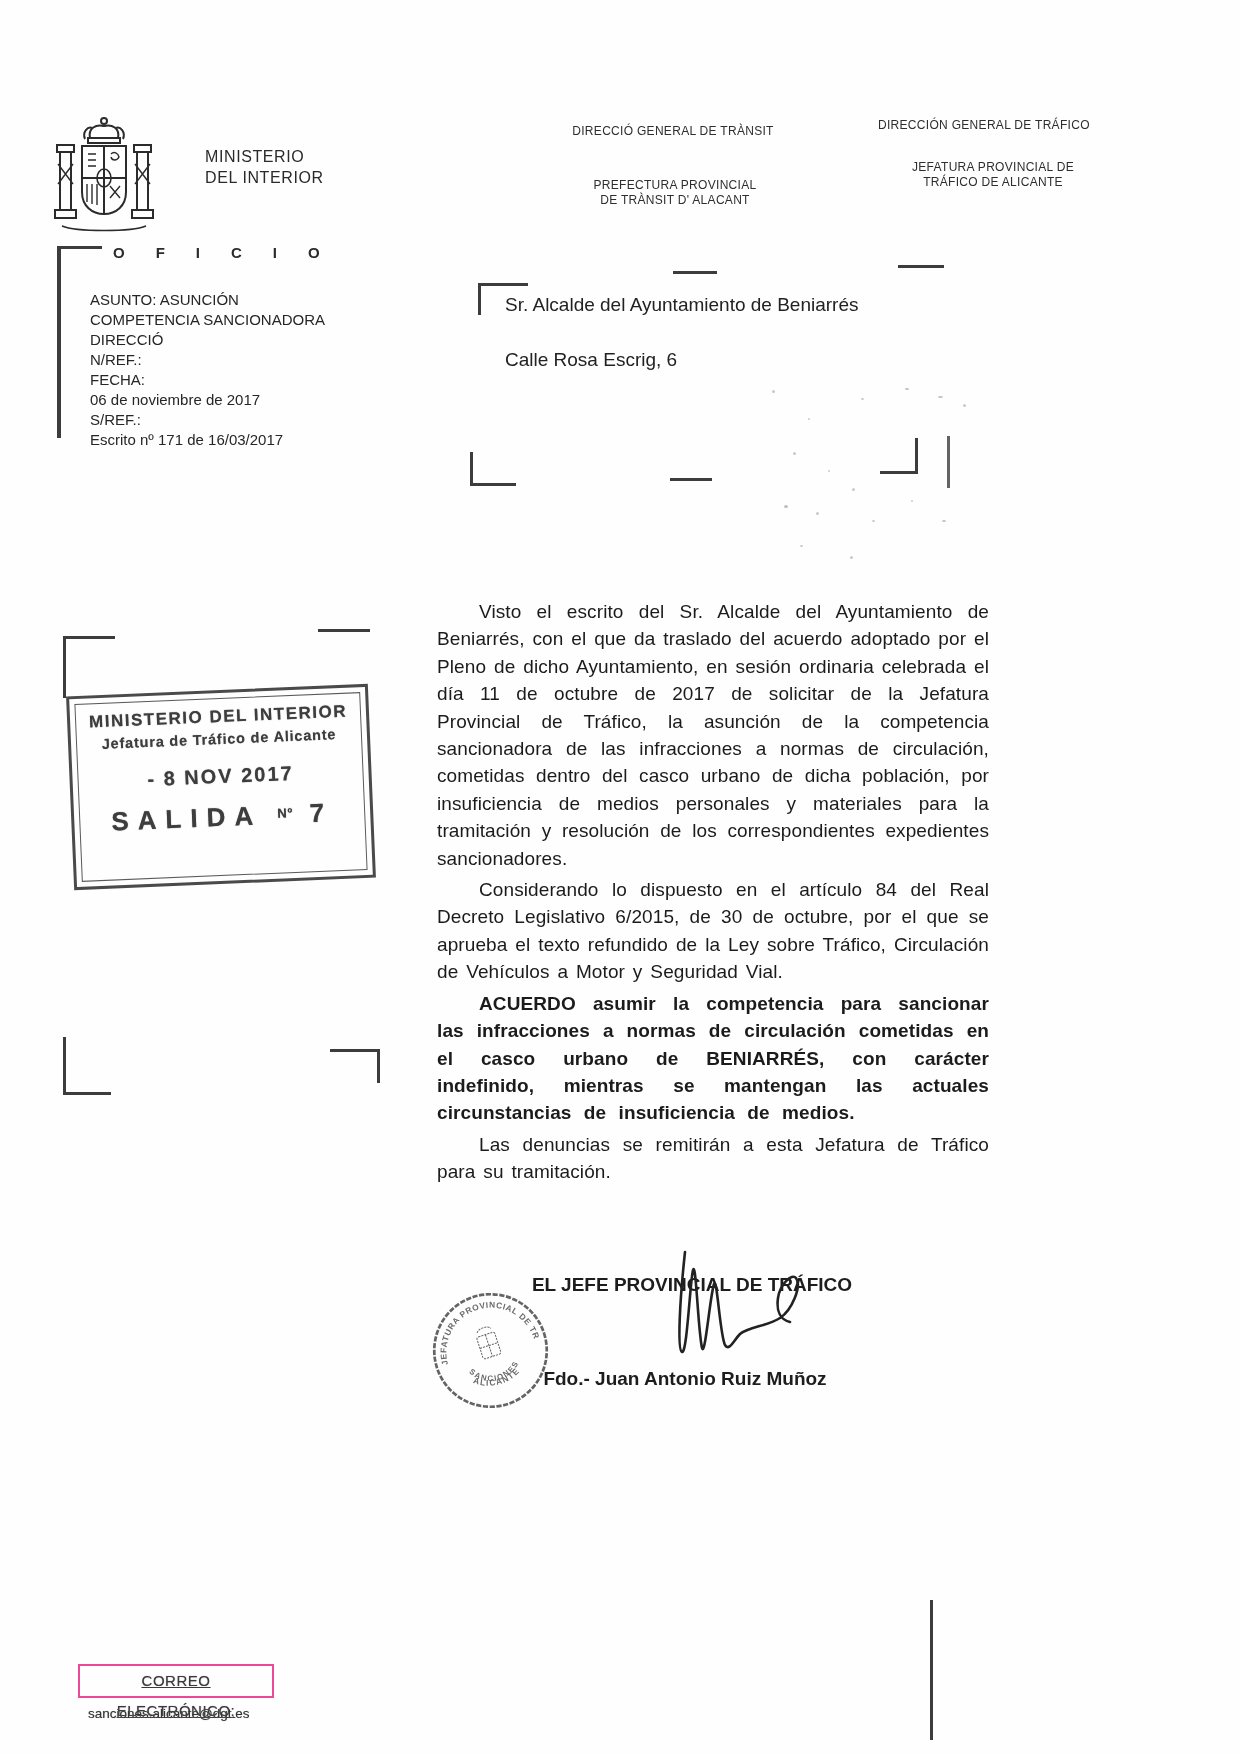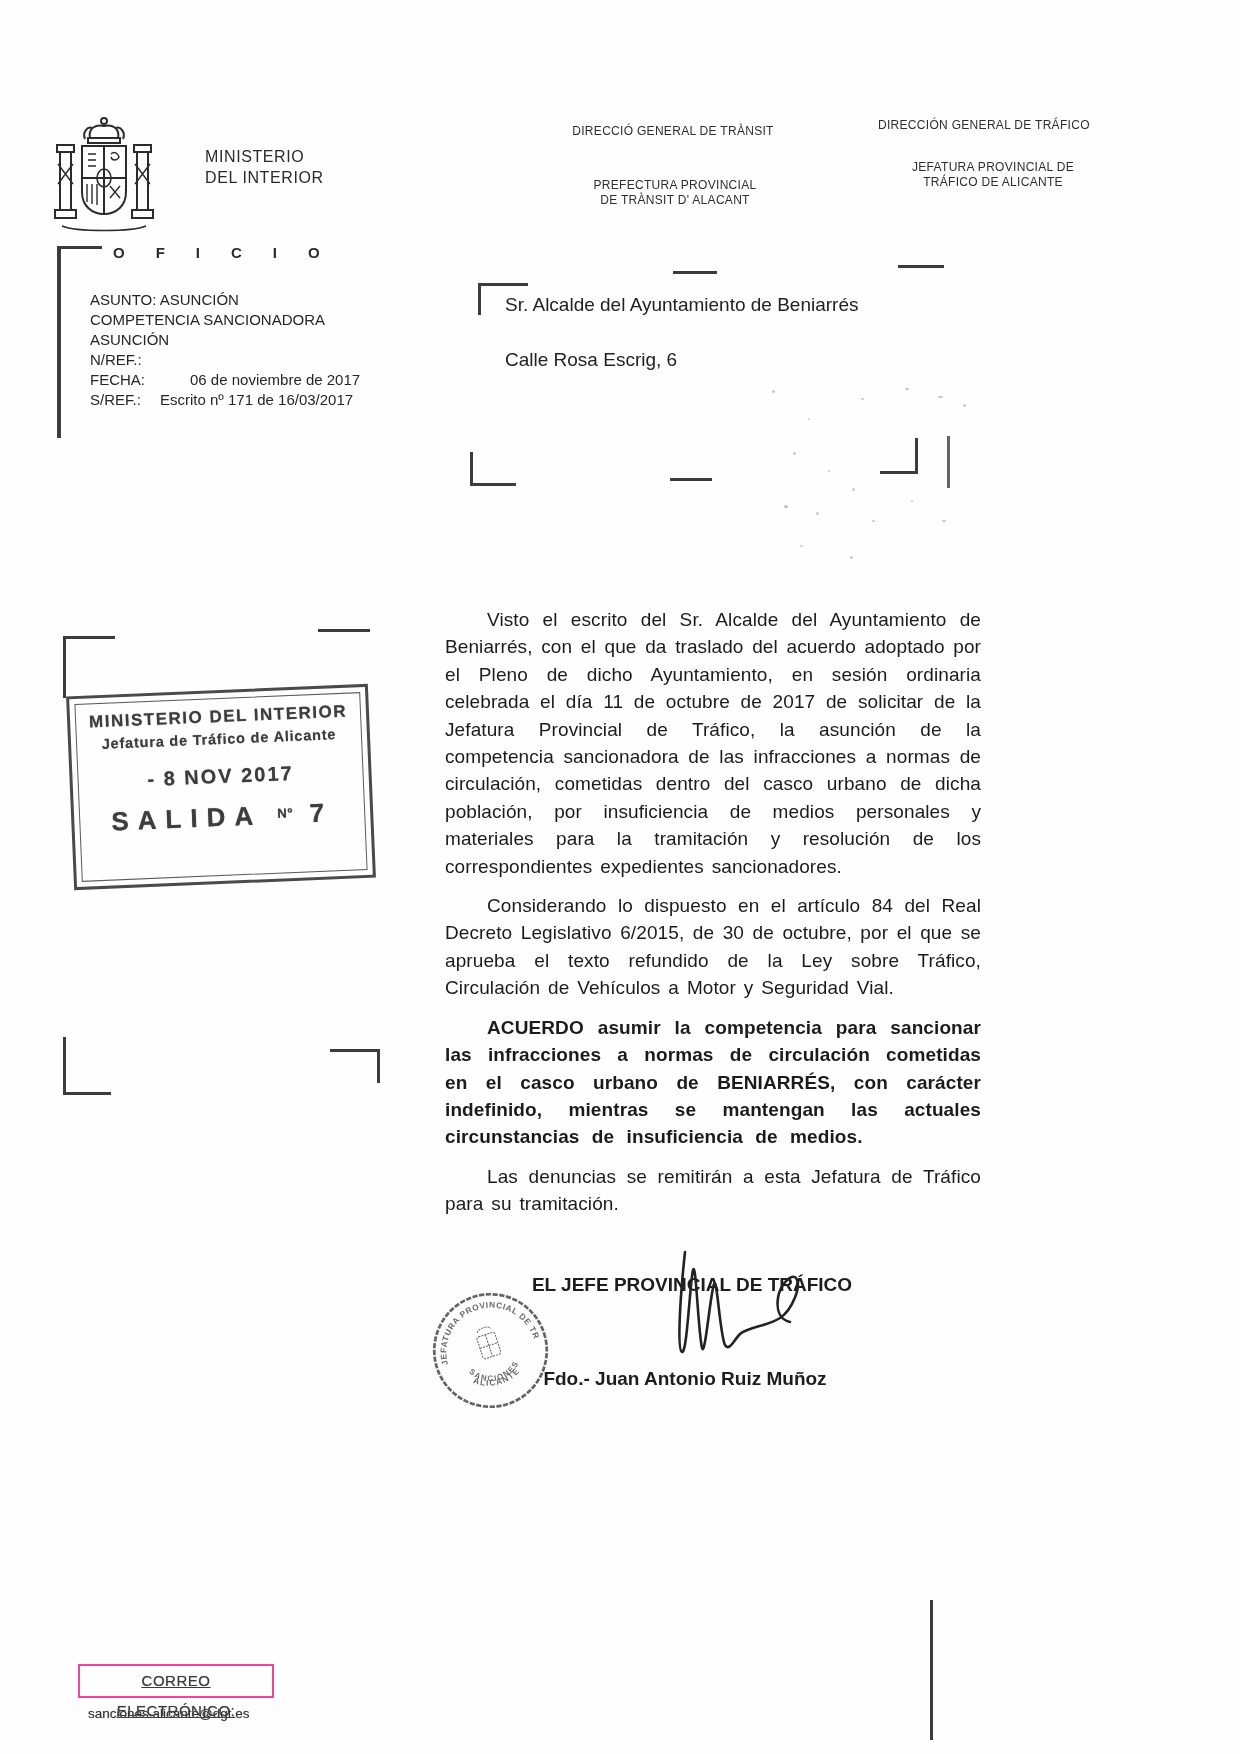--- a/index.html
+++ b/index.html
@@ -16,21 +16,21 @@
   .ministry-name{left:205px;top:146px;font-size:16px;line-height:21px;letter-spacing:.6px;color:#2a2a2a;}
   .hdr-col{font-size:12px;line-height:15px;color:#2e2e2e;letter-spacing:.3px;}
   .hdr-cat1{left:553px;top:124px;width:240px;text-align:center;}
   .hdr-cat2{left:575px;top:178px;width:200px;text-align:center;}
   .hdr-es1{left:878px;top:118px;width:250px;}
   .hdr-es2{left:878px;top:160px;width:230px;text-align:center;}
 
   
   .oficio-title{left:113px;top:244px;font-size:15px;font-weight:700;letter-spacing:31px;color:#2b2b2b;}
   .ref-block{left:90px;top:290px;width:330px;font-size:15px;line-height:20px;color:#262626;}
-  .ref-row{display:flex;}
+  .ref-row{display:flex;flex-direction:column;}
   .ref-label-f{width:100px;flex:none;}
   .ref-label-s{width:70px;flex:none;}
 
   
   .addr-block{left:505px;top:292px;width:460px;font-size:19px;line-height:25px;color:#222;}
   .addr-gap{height:30px;}
 
   
   .salida-stamp{
     left:70px;top:690px;width:296px;height:188px;
@@ -40,21 +40,21 @@
   .salida-inner{position:absolute;left:5px;top:5px;right:5px;bottom:5px;border:1px solid #5a5a5a;}
   .salida-l1{margin-top:14px;font-size:17px;font-weight:700;letter-spacing:1.5px;text-shadow:0 0 1px #777;}
   .salida-l2{margin-top:4px;font-size:14.5px;font-weight:700;letter-spacing:.8px;text-shadow:0 0 1px #888;}
   .salida-l3{margin-top:18px;font-size:20px;font-weight:700;letter-spacing:2px;text-shadow:0 0 1px #777;}
   .salida-l4{margin-top:14px;font-size:26px;font-weight:700;letter-spacing:9px;text-shadow:0 0 1px #666;}
   .salida-no{font-size:13px;letter-spacing:1px;vertical-align:6px;}
 
   
   .body-text{left:433px;top:594px;width:560px;font-size:19px;line-height:27.4px;
     text-align:justify;color:#1b1b1b;word-spacing:2.5px;letter-spacing:.1px;}
-  .body-text p{margin:12px;text-indent:42px;}
+  .body-text p{margin:4px;text-indent:42px;}
   .body-text p.bold{font-weight:700;word-spacing:7px;}
 
   
   .sig-title{left:492px;top:1274px;width:400px;text-align:center;font-size:19px;font-weight:700;color:#1d1d1d;}
   .fdo-line{left:505px;top:1368px;width:360px;text-align:center;font-size:19px;font-weight:700;color:#1d1d1d;}
   .round-stamp{left:428px;top:1288px;width:125px;height:125px;transform:rotate(-18deg);opacity:.88;}
   .sig-scribble{left:630px;top:1238px;width:200px;height:148px;}
 
   
   .mail-box{left:78px;top:1664px;width:192px;height:30px;border:2px solid #ec4899;
@@ -115,21 +115,21 @@
     <div>TRÁFICO DE ALICANTE</div>
   </div>
 
   <div class="mark" style="left:57px;top:246px;width:45px;height:3px"></div>
   <div class="mark" style="left:57px;top:246px;width:4px;height:192px"></div>
   <div class="abs oficio-title">OFICIO</div>
 
   <div class="abs ref-block">
     <div>ASUNTO: ASUNCIÓN</div>
     <div>COMPETENCIA SANCIONADORA</div>
-    <div>ASUNCIÓN</div>
+    <div>DIRECCIÓ</div>
     <div>N/REF.:</div>
     <div class="ref-row">
       <span class="ref-label-f">FECHA:</span>
       <span>06 de noviembre de 2017</span>
     </div>
     <div class="ref-row">
       <span class="ref-label-s">S/REF.:</span>
       <span>Escrito nº 171 de 16/03/2017</span>
     </div>
   </div>

